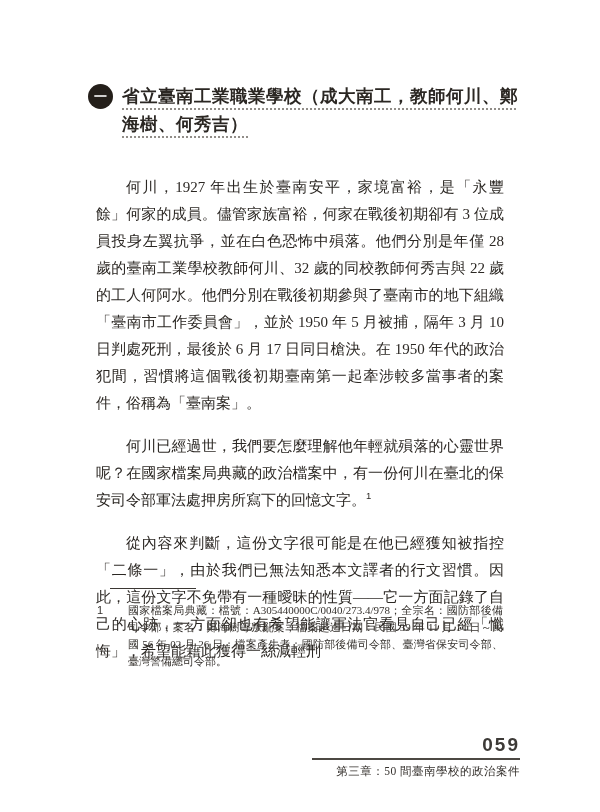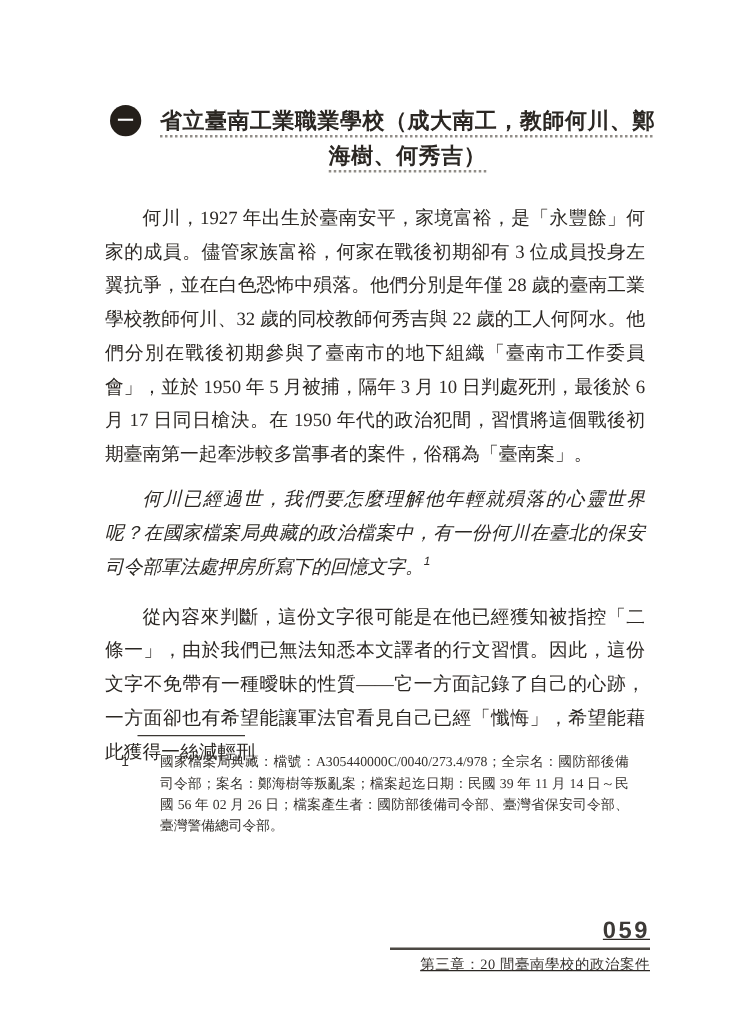--- a/index.html
+++ b/index.html
@@ -11,40 +11,40 @@
   
   .heading { position:absolute; left:88px; right:70px; top:82px;
     display:flex; gap:9px; align-items:flex-start; }
   .num-circle {
     flex:0 0 25px; width:25px; height:25px; border-radius:50%;
     background:#241f1a; color:#ffffff; margin-top:2px;
     display:flex; align-items:center; justify-content:center;
     font-family:"Liberation Sans", sans-serif; font-weight:700; font-size:13px;
   }
   .heading-text { margin:0; font-family:"Liberation Sans", sans-serif;
-    font-weight:700; font-size:17.5px; line-height:28px; letter-spacing:0.5px;text-align:center; }
+    font-weight:700; font-size:17.5px; line-height:28px; letter-spacing:0.5px; }
   .dotted { text-decoration:underline dotted 1.6px #918d88; text-underline-offset:6px; }
   
   .body { position:absolute; left:80px; right:80px; top:158px;
     font-size:15px; line-height:27px; text-align:justify; }
-  .para { margin:4px; text-indent:2em; }
-  .para-2 { margin-top:9px;font-style:italic; }
+  .para { margin:16px; text-indent:2em; }
+  .para-2 { margin-top:9px; }
   .para-3 { margin-top:13px; }
   .fn-ref { font-size:9.5px; vertical-align:super; line-height:0;
     font-family:"Liberation Sans", sans-serif; }
   
   .footnotes { position:absolute; left:97px; right:84px; top:588px;
     font-size:11px; line-height:17px; text-align:justify; color:#35312d; }
   .fn-rule { width:86px; border-top:1.5px solid #3b3733; margin:0 0 9px 13px; }
   .fn-item { position:relative; padding-left:18px; }
   .fn-marker { position:absolute; left:0; top:0;
     font-family:"Liberation Sans", sans-serif; }
   .fn-text { margin:13px; }
   
-  .page-footer { position:absolute; right:80px; top:734px; text-align:right;text-decoration:underline; }
+  .page-footer { position:absolute; right:80px; top:734px; text-align:right; }
   .page-number { font-family:"Liberation Sans", sans-serif; font-weight:700;
     font-size:19px; letter-spacing:2px; color:#3d3a37; }
   .footer-rule { width:208px; border-top:2px solid #4c4843; margin:2px 0 4px auto; }
   .chapter-title { font-size:11.5px; color:#35312d; letter-spacing:0.5px; }
 </style>
 </head>
 <body>
 
 <div class="page">
 
@@ -63,16 +63,16 @@
     <div class="fn-rule"></div>
     <div class="fn-item">
       <span class="fn-marker">1</span>
       <p class="fn-text">國家檔案局典藏：檔號：A305440000C/0040/273.4/978；全宗名：國防部後備司令部；案名：鄭海樹等叛亂案；檔案起迄日期：民國 39 年 11 月 14 日～民國 56 年 02 月 26 日；檔案產生者：國防部後備司令部、臺灣省保安司令部、臺灣警備總司令部。</p>
     </div>
   </section>
 
   <footer class="page-footer">
     <div class="page-number">059</div>
     <div class="footer-rule"></div>
-    <div class="chapter-title">第三章：20 間臺南學校的政治案件</div>
+    <div class="chapter-title">第三章：50 間臺南學校的政治案件</div>
   </footer>
 
 </div>
 
 </body></html>

